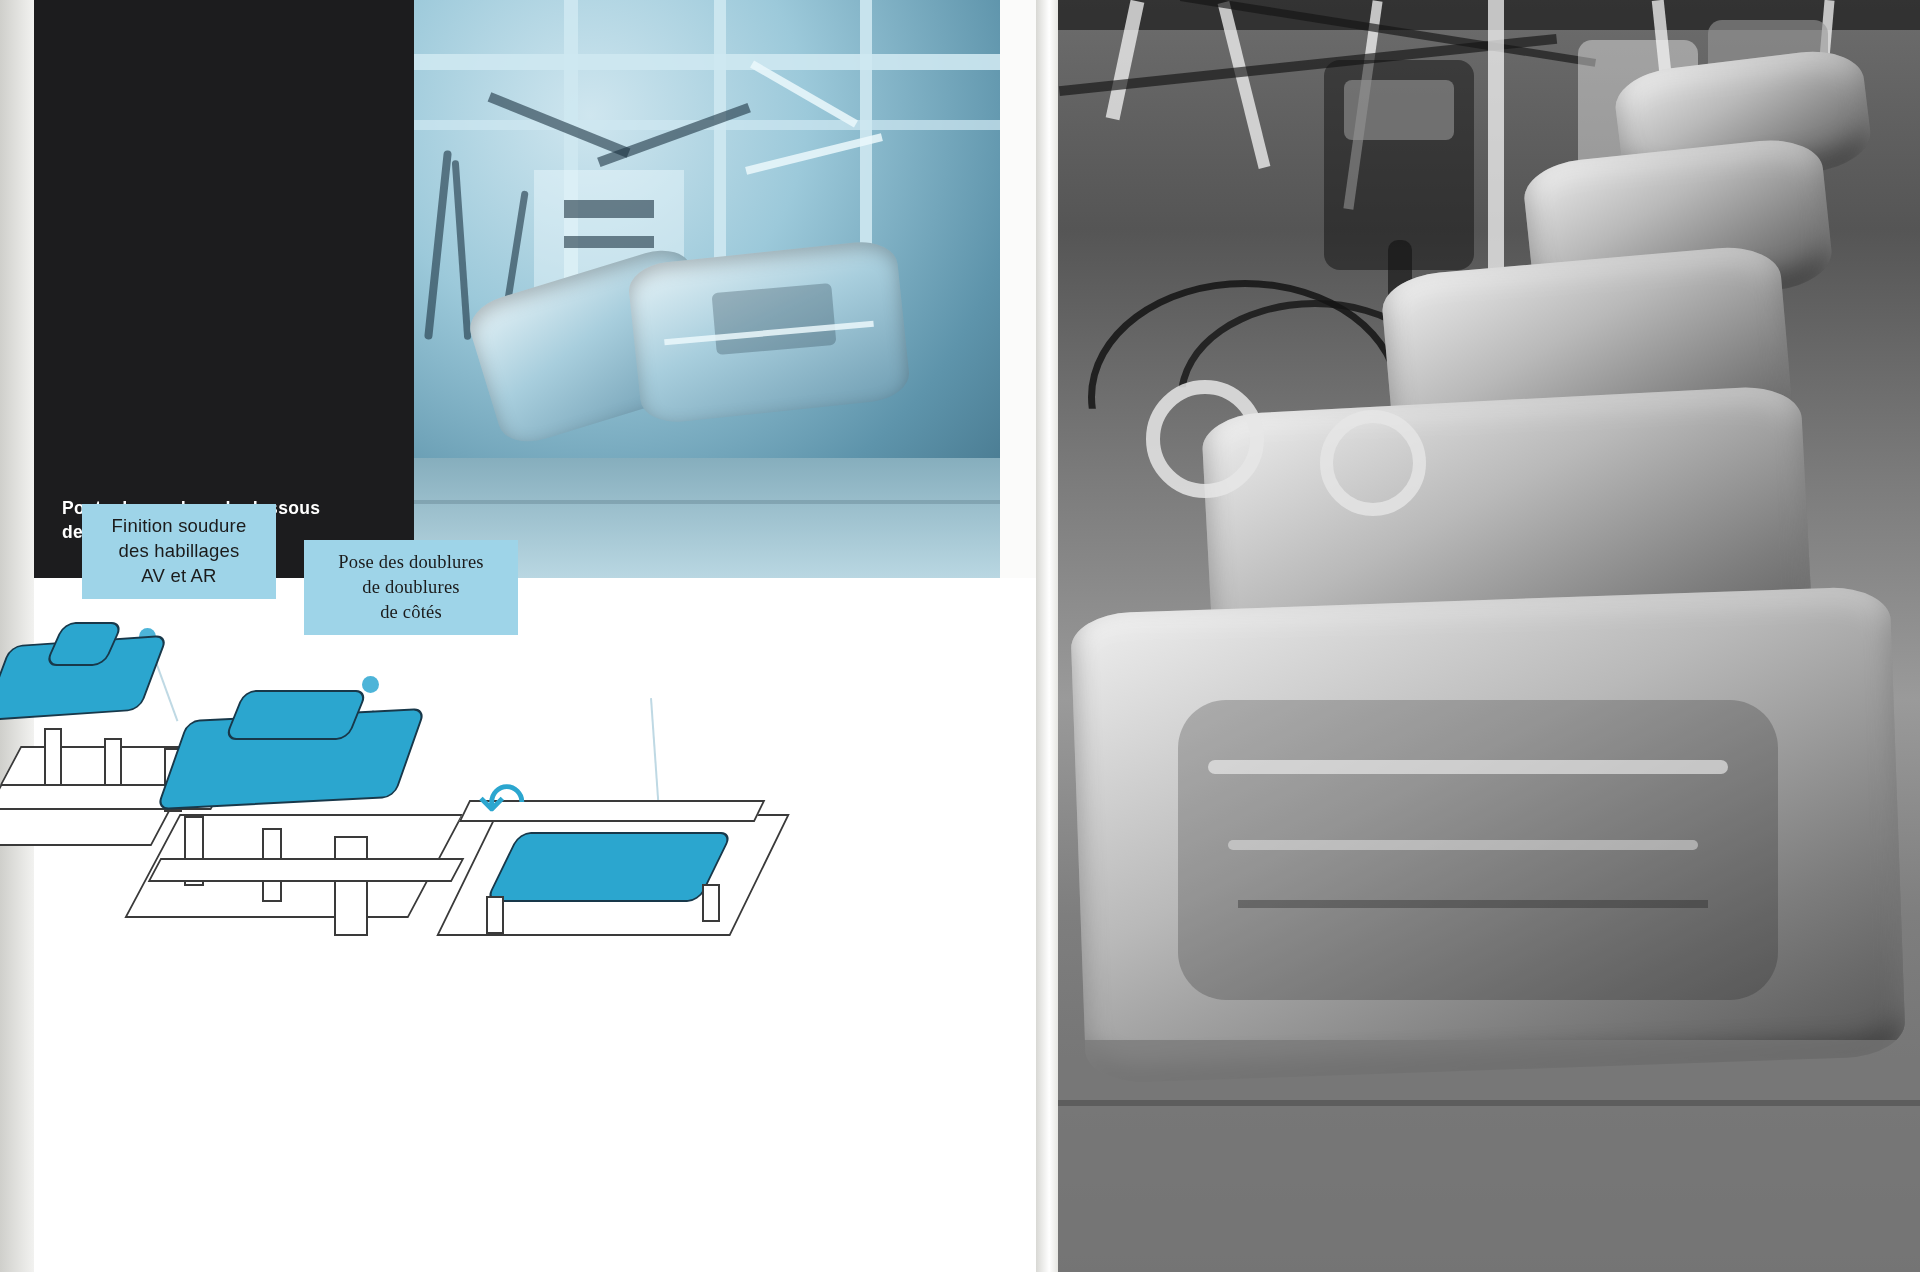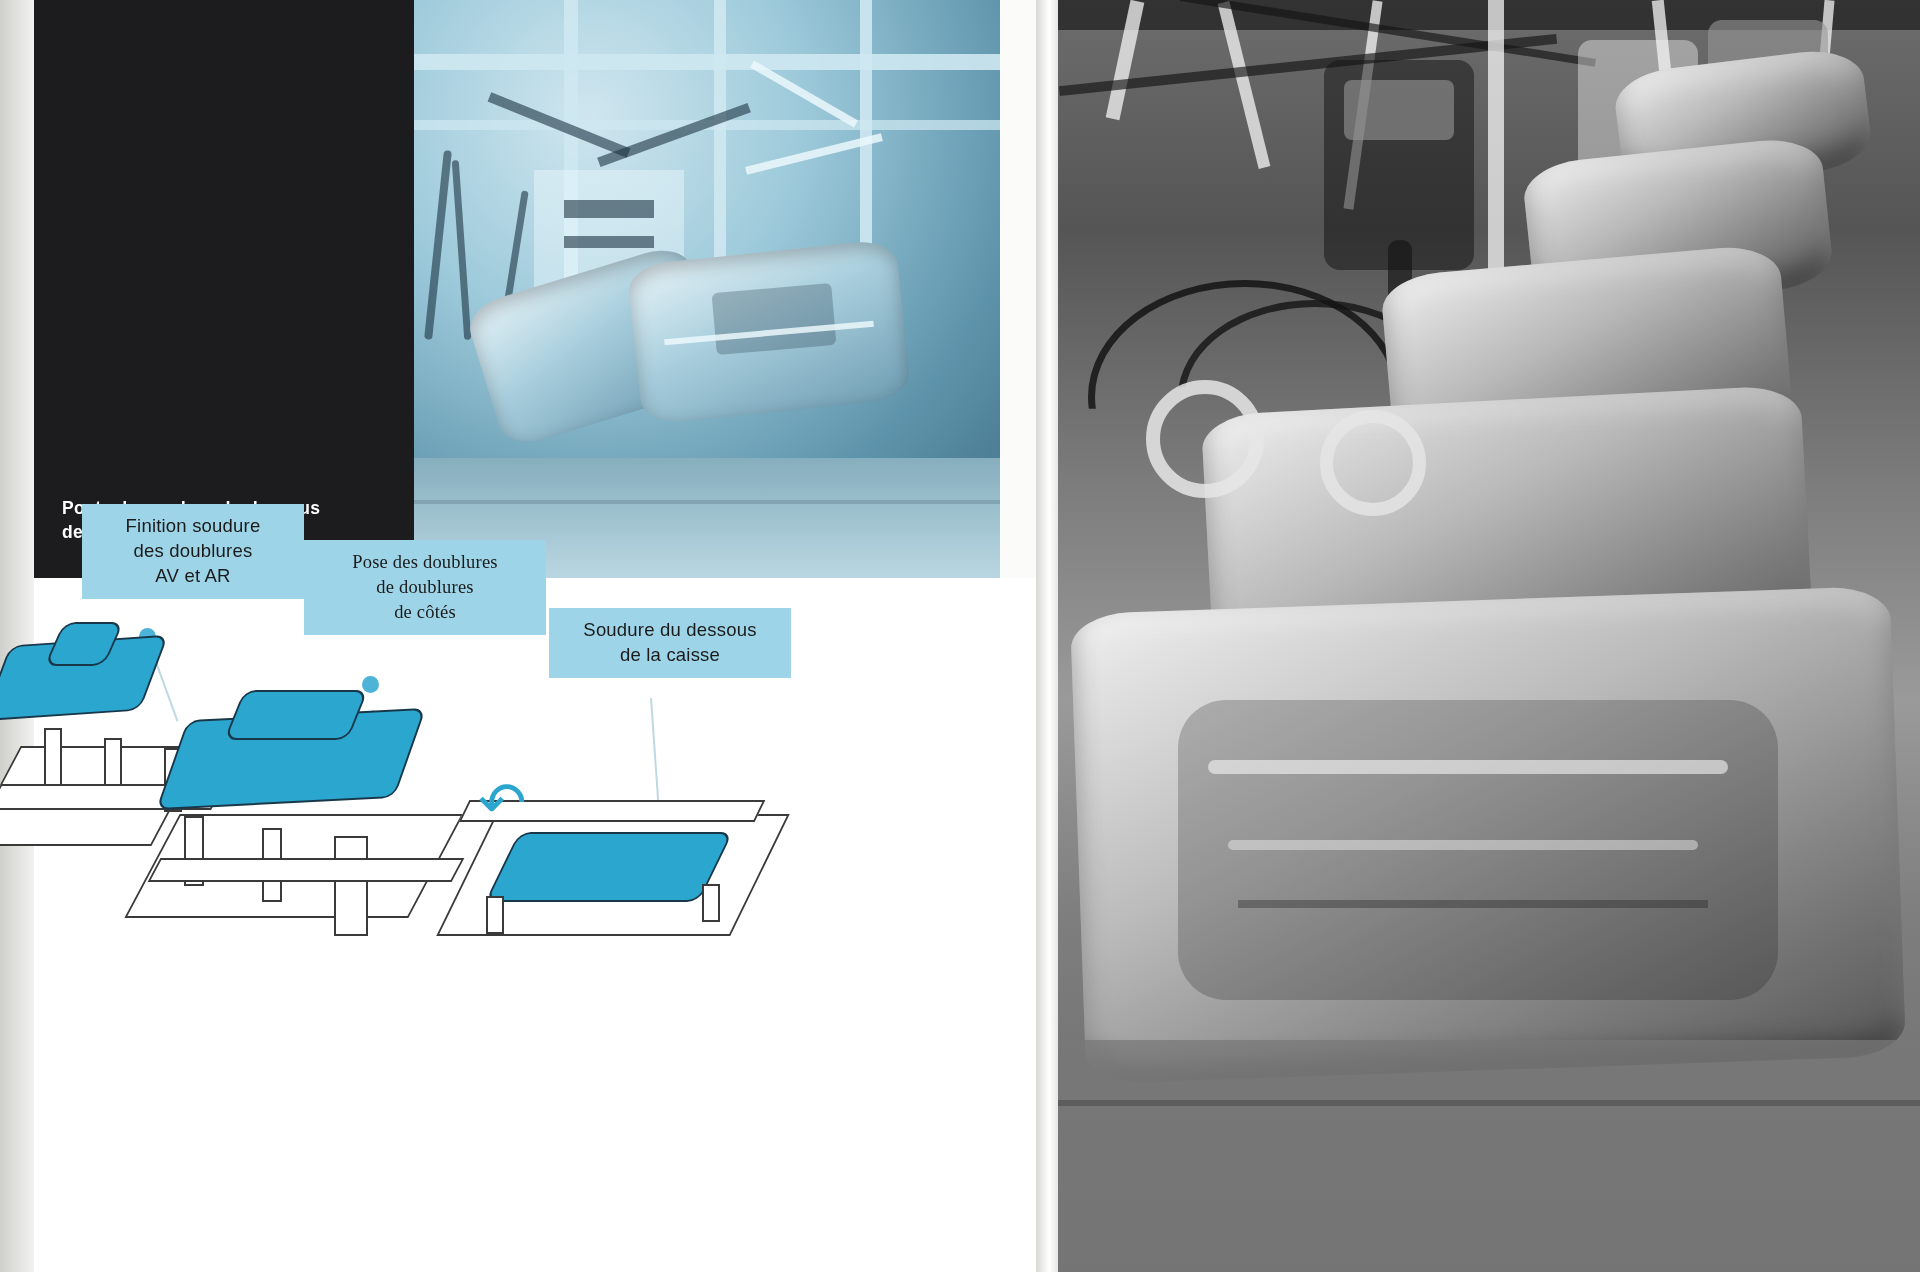--- a/index.html
+++ b/index.html
@@ -20,21 +20,21 @@
   #photo-weld .base{position:absolute;inset:0;background:
      radial-gradient(circle at 30% 20%, #cfe6ef 0%, #9cc9da 35%, #5e94ab 70%, #3d6c82 100%);}
   .wl{position:absolute;background:rgba(235,248,252,.85);}
   .wd{position:absolute;background:rgba(28,52,66,.60);}
   .wbeam{position:absolute;background:rgba(206,232,241,.9);}
   .wcar{position:absolute;border-radius:40px/26px;background:linear-gradient(160deg,#e8f4f8,#a8cedd 45%,#6f9db2 100%);box-shadow:0 6px 18px rgba(0,0,0,.25) inset;}
   .wfloor{position:absolute;left:0;bottom:0;width:100%;height:120px;background:linear-gradient(to bottom,#86aebd,#b9d7e2);}
 
   
   #diagram{position:absolute;left:34px;top:578px;width:1002px;height:694px;background:#ffffff;}
-  .callout{position:absolute;background:#9ed4e8;color:#1b1b1b;font-size:18.5px;line-height:1.35;text-align:center;padding:10px 18px;letter-spacing:.2px;}
+  .callout{position:absolute;background:#9ed4e8;color:#1b1b1b;font-size:18.5px;line-height:1.35;text-align:center;padding:10px 4px;letter-spacing:.2px;}
   .dot{position:absolute;width:17px;height:17px;border-radius:50%;background:#4db4d8;}
   .leader{position:absolute;background:#bfd9e4;height:2px;transform-origin:0 0;}
 
   .jigbase{position:absolute;background:#ffffff;border:2px solid #3a3a3a;}
   .jigleg{position:absolute;background:#ffffff;border:2px solid #3a3a3a;}
   .bodyblue{position:absolute;background:#2ba6cf;border:2px solid #18384a;}
   .bodyblue.soft{border-radius:12px;}
   .arrow-blue{position:absolute;color:#2ba6cf;font-size:58px;line-height:1;font-family:"DejaVu Sans",sans-serif;}
 
   
@@ -92,36 +92,32 @@
     </div>
 
     <div id="diagram">
 
       <div class="leader" style="left:115px;top:62px;width:86px;transform:rotate(70deg);"></div>
       <div class="leader" style="left:340px;top:132px;width:72px;transform:rotate(88deg);"></div>
       <div class="leader" style="left:618px;top:120px;width:118px;transform:rotate(86deg);"></div>
 
       <div class="callout" style="left:48px;top:-74px;width:186px;">
         <div>Finition soudure</div>
-        <div>des doublures</div>
+        <div>des habillages</div>
         <div>AV et AR</div>
       </div>
       <div class="dot" style="left:105px;top:50px;"></div>
 
       <div class="callout" style="left:270px;top:-38px;width:206px;font-family:Liberation Serif, serif;">
         <div>Pose des doublures</div>
         <div>de doublures</div>
         <div>de côtés</div>
       </div>
       <div class="dot" style="left:328px;top:98px;"></div>
 
-      <div class="callout" style="left:515px;top:30px;width:206px;">
-        <div>Soudure du dessous</div>
-        <div>de la caisse</div>
-      </div>
       <div class="dot" style="left:607px;top:226px;"></div>
 
       <div>
         <div class="jigbase" style="left:-40px;top:168px;width:180px;height:96px;transform:skewX(-28deg);"></div>
         <div class="bodyblue soft" style="left:-36px;top:62px;width:150px;height:72px;transform:skewX(-24deg) rotate(-4deg);"></div>
         <div class="bodyblue soft" style="left:20px;top:44px;width:56px;height:40px;transform:skewX(-24deg);"></div>
         <div class="jigleg" style="left:10px;top:150px;width:14px;height:60px;"></div>
         <div class="jigleg" style="left:70px;top:160px;width:14px;height:60px;"></div>
         <div class="jigleg" style="left:130px;top:170px;width:14px;height:60px;"></div>
         <div class="jigbase" style="left:-40px;top:206px;width:220px;height:22px;transform:skewX(-28deg);"></div>

